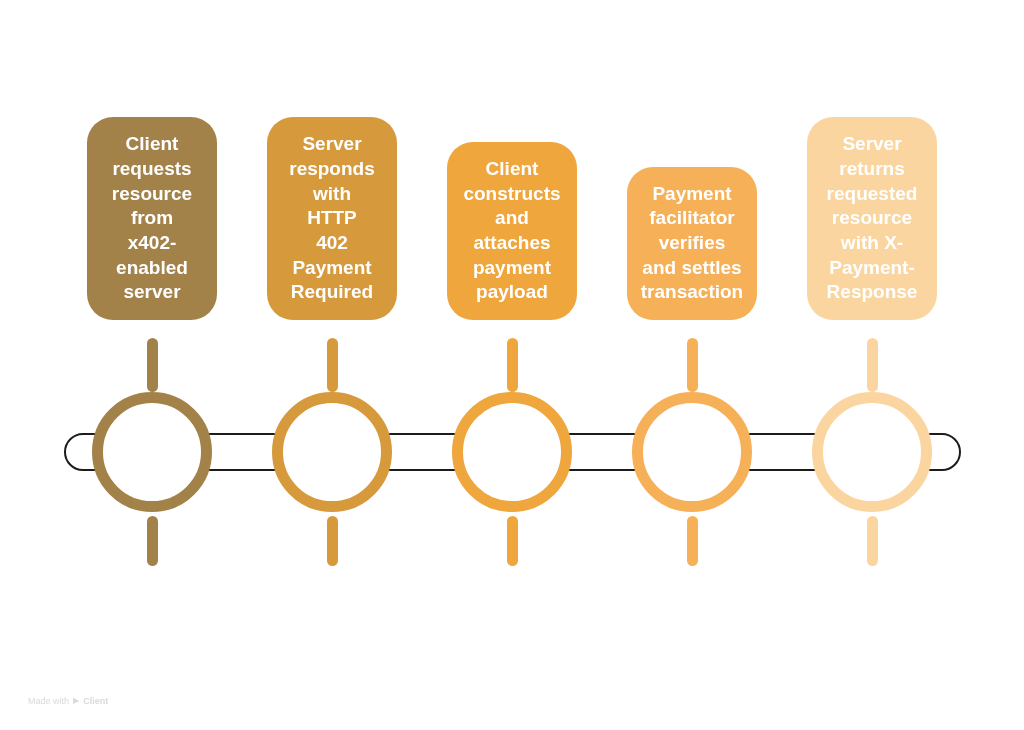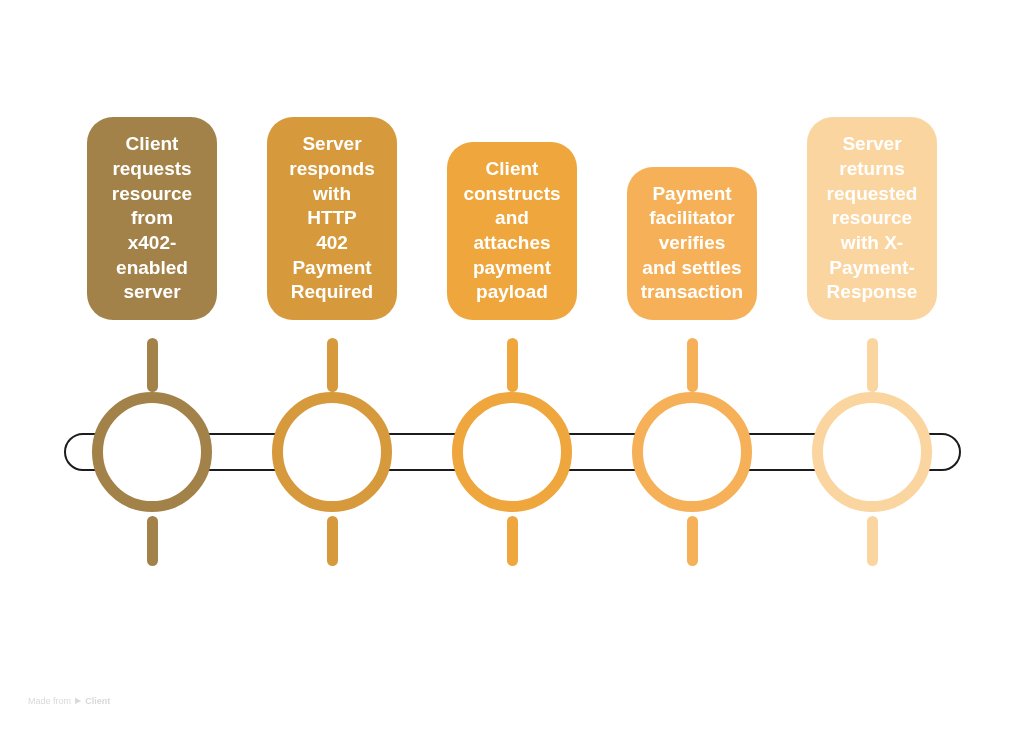--- a/index.html
+++ b/index.html
@@ -174,18 +174,18 @@
 Response</div>
       </div>
       <div class="stem stem-top" style="background-color: rgb(251, 213, 160);"></div>
       <div class="step-circle" style="border-color: rgb(251, 213, 160);"></div>
       <div class="stem stem-bottom" style="background-color: rgb(251, 213, 160);"></div>
     </div>
 
   </div>
 
   <div class="watermark" style="color: rgb(217, 217, 217);">
-    <span>Made from</span>
+    <span>Made with</span>
     <span class="logo">▶</span>
     <span class="brand">Client</span>
   </div>
 
 </div>
 
 </body></html>

